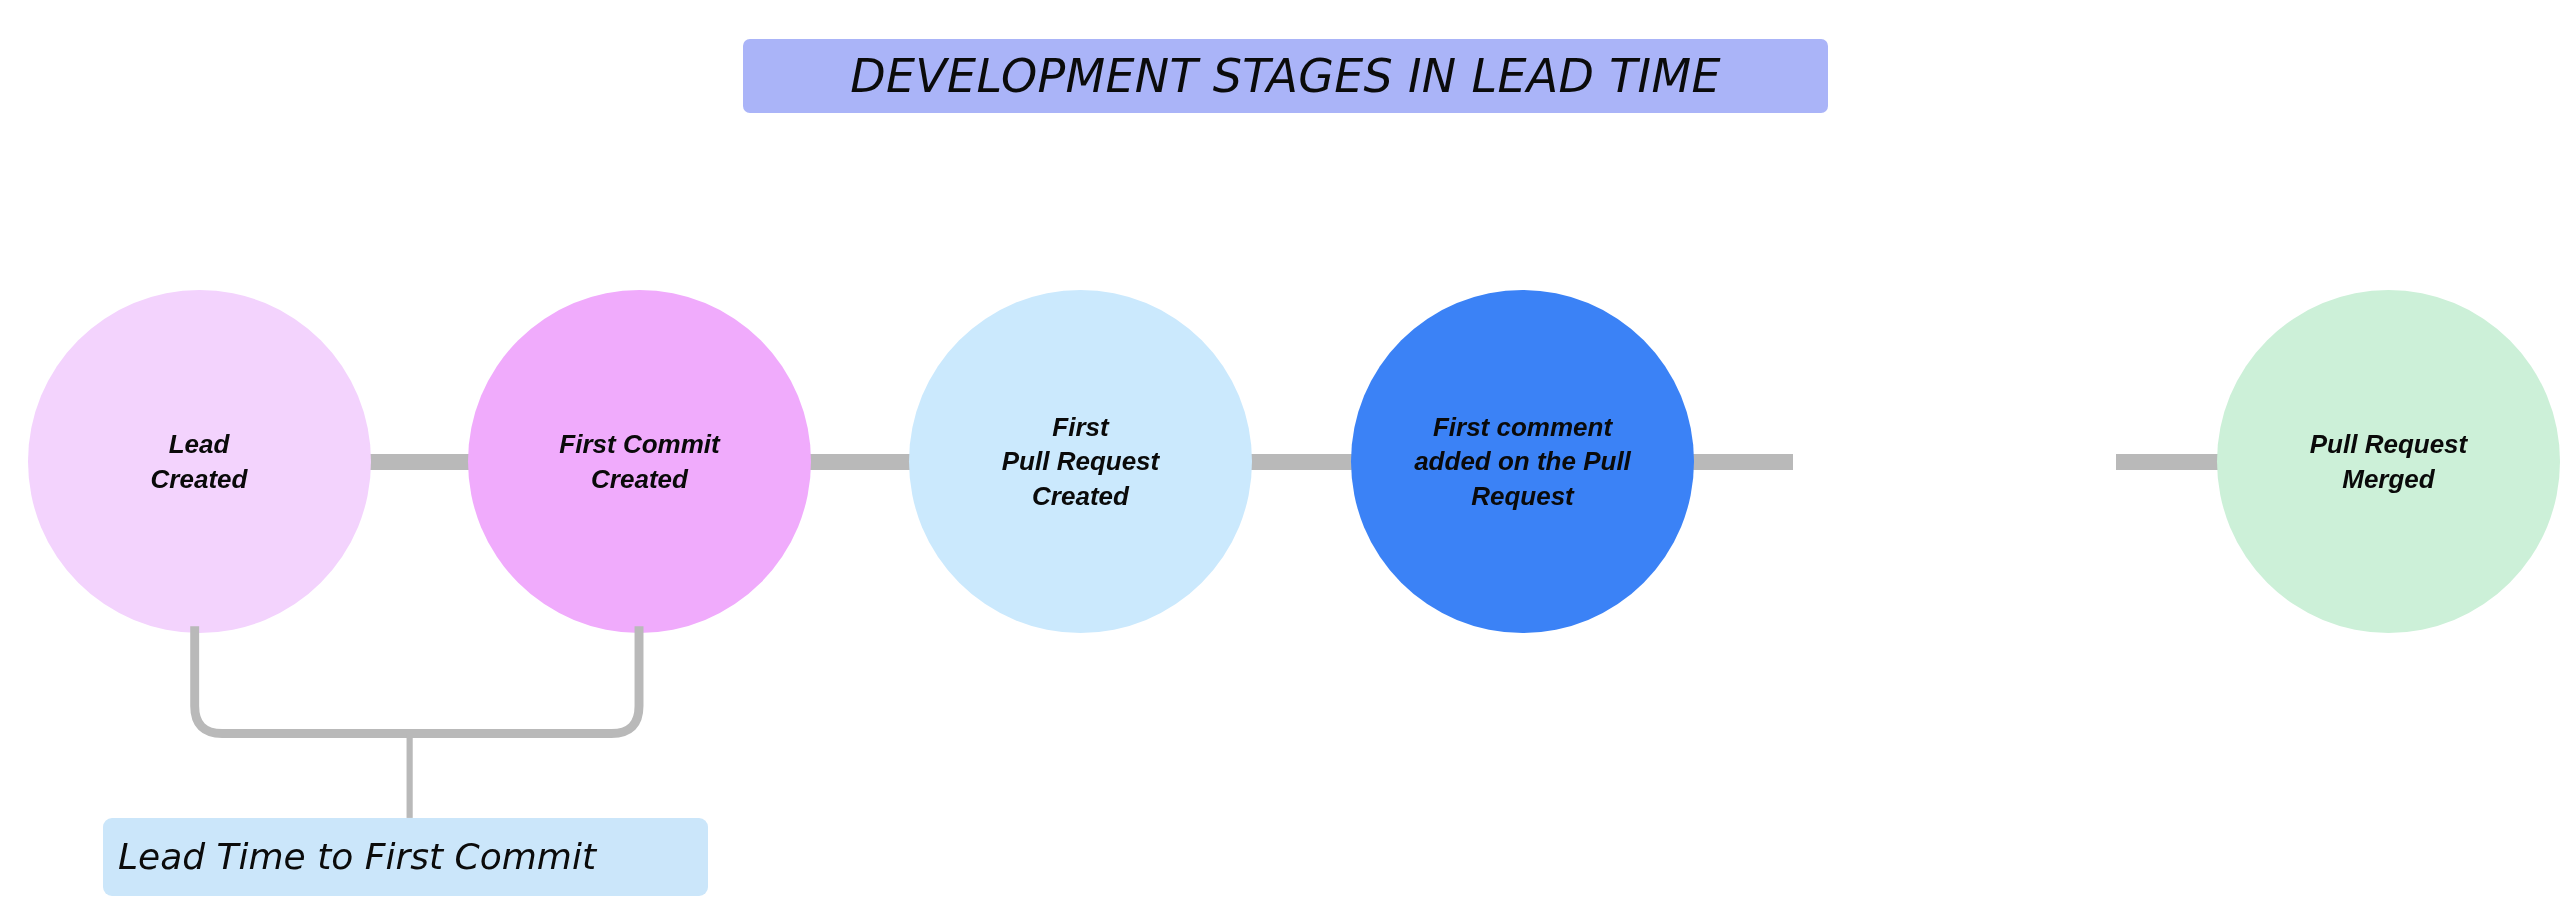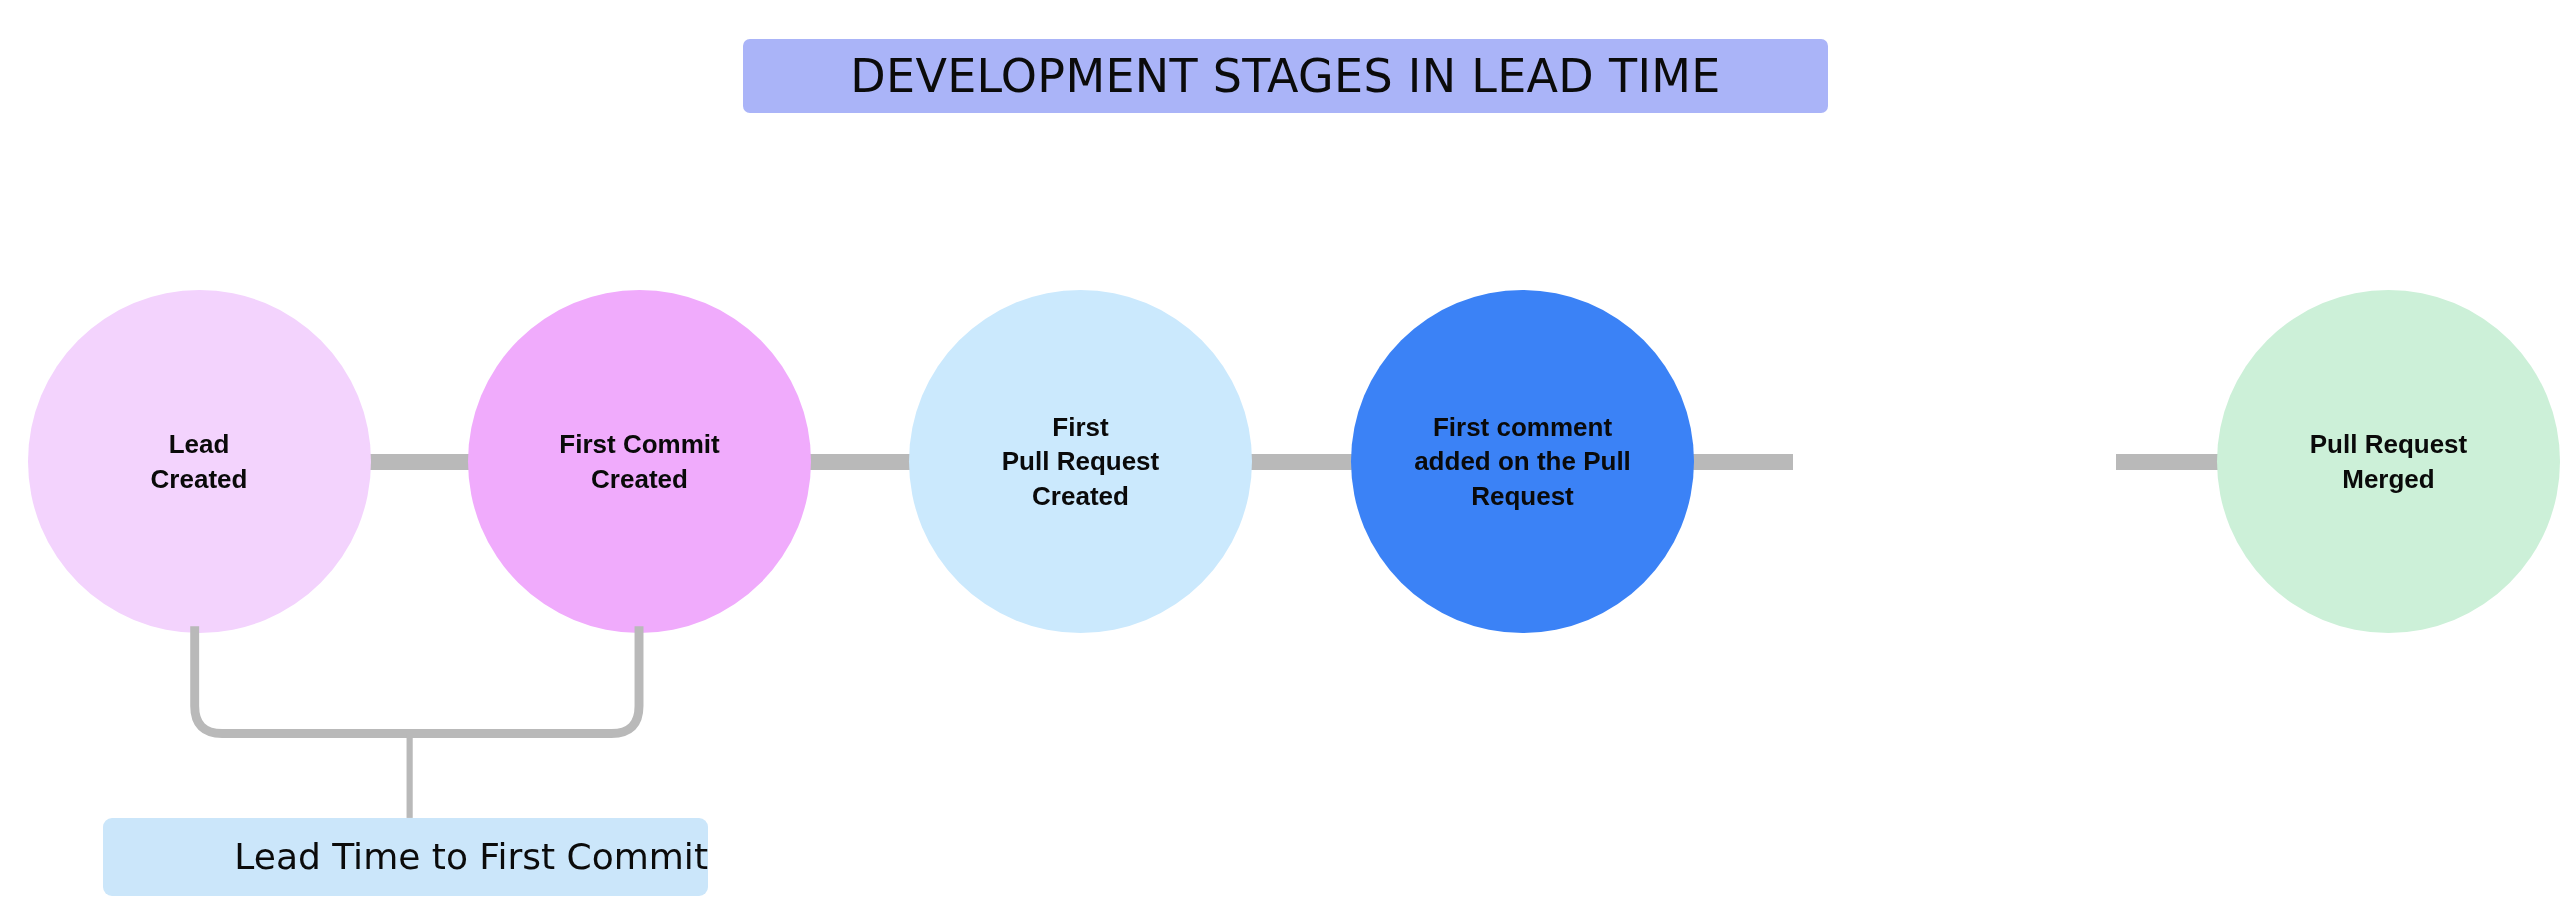--- a/index.html
+++ b/index.html
@@ -13,20 +13,21 @@
     position: relative;
     overflow: hidden;
     font-family: "Liberation Sans", sans-serif;
   }
 
   #canvas {
     position: absolute;
     left: 0; top: 0;
     width: 2144px;
     height: 923px;
+    font-style: italic;
   }
 
   
   .title-box {
     position: absolute;
     left: 743px;
     top: 39px;
     width: 1085px;
     height: 74px;
     background: #aab4f8;
@@ -153,18 +154,18 @@
 Merged</span>
   </div>
 
   <svg id="bracket" viewBox="0 0 3750 1344" width="2576" height="923" xmlns="http://www.w3.org/2000/svg">
 
     <path d="M 283 912 L 283 1028 Q 283 1068 323 1068 L 890 1068 Q 930 1068 930 1028 L 930 912" fill="none" stroke="#b9b9b9" stroke-width="13" stroke-linecap="butt"></path>
 
     <path d="M 596 1068 L 596 1191" fill="none" stroke="#b9b9b9" stroke-width="9" stroke-linecap="butt"></path>
   </svg>
 
-  <div class="leadtime-box" style="background: rgb(203, 230, 250); justify-content: flex-end;">
+  <div class="leadtime-box" style="background: rgb(203, 230, 250);">
     <span class="leadtime-text">Lead Time to First Commit</span>
   </div>
 
 </div>
 
 
 </body></html>

